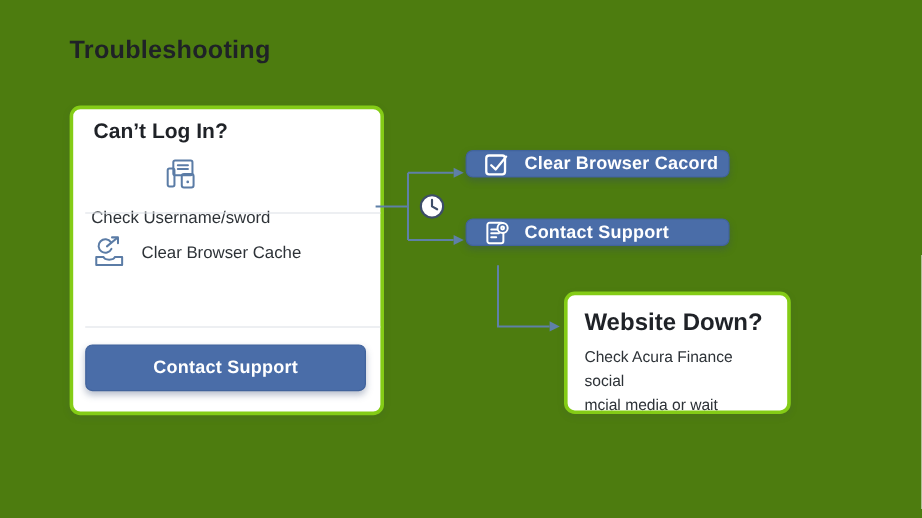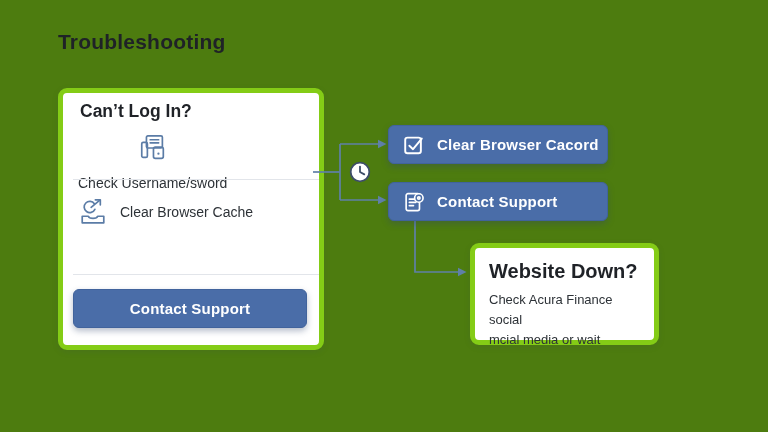--- a/index.html
+++ b/index.html
@@ -5,21 +5,21 @@
   html,body{margin:0;padding:0;background:#fff;}
   .stage{
     position:relative;width:768px;height:432px;background:#4d7c0f;overflow:hidden;
     font-family:"Liberation Sans", sans-serif;
   }
   .page-title{
     position:absolute;left:58px;top:30px;margin:0;
     font-size:21px;font-weight:700;color:#1f2227;letter-spacing:.2px;
   }
   .card{
-    position:absolute;background:#ffffff;border:5px solid #84cc16;border-radius:9px;
+    position:absolute;background:#ffffff;border:3px solid #84cc16;border-radius:9px;
     box-shadow:0 2px 6px rgba(60,70,90,.14);
   }
   .login-card{left:58px;top:88px;width:256px;height:252px;}
   .card-heading{
     position:absolute;left:17px;top:8px;margin:0;
     font-size:17.5px;font-weight:700;color:#1f2227;
   }
   .list-item{position:absolute;left:15px;display:flex;align-items:center;gap:12px;}
   .item-1{top:40px;height:38px;flex-direction:column;}
   .item-2{top:98px;height:42px;justify-content:flex-end;}
@@ -32,21 +32,21 @@
     background:#4a6da8;color:#ffffff;border:1px solid #41639c;border-radius:6px;
     font-family:"Liberation Sans", sans-serif;font-weight:700;cursor:pointer;
     display:flex;align-items:center;justify-content:center;
     box-shadow:0 3px 6px rgba(50,70,110,.35);
   }
   .card-btn{
     position:absolute;left:10px;top:196px;width:234px;height:39px;
     font-size:15px;letter-spacing:.2px;
   }
   .action-btn{
-    position:absolute;left:388px;width:220px;height:39px;
+    position:absolute;left:388px;width:220px;height:23px;
     justify-content:flex-start;padding:0 0 0 13px;gap:12px;
     font-size:15px;letter-spacing:.2px;box-sizing:border-box;
   }
   .action-btn-1{top:125px;}
   .action-btn-2{top:182px;}
   .connectors{position:absolute;left:310px;top:118px;}
   .website-card{left:470px;top:243px;width:189px;height:102px;box-sizing:border-box;padding:12px 14px;}
   .website-heading{margin:0 0 7px 0;font-size:20px;font-weight:700;color:#1f2227;}
   .website-body{margin:0;font-size:13px;line-height:1.52;color:#2d3237;}
   .website-body span{display:block;}

